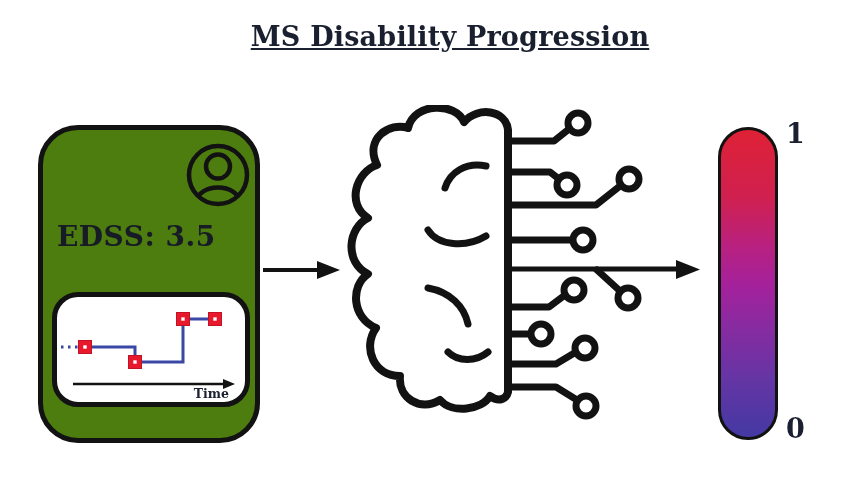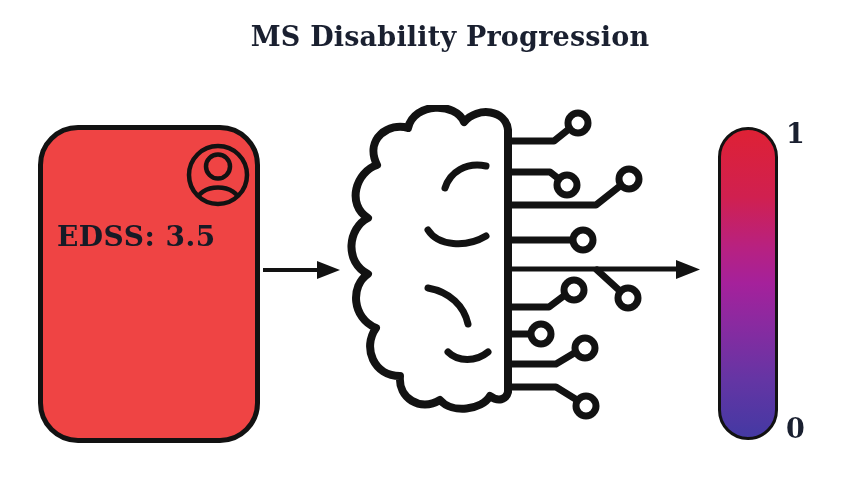--- a/index.html
+++ b/index.html
@@ -3,26 +3,26 @@
 <meta charset="utf-8">
 <style>
   html,body{margin:0;padding:0;background:#ffffff;}
   .canvas{
     position:relative;width:857px;height:482px;background:#ffffff;overflow:hidden;
     font-family:"DejaVu Serif","Liberation Serif",serif;color:#1a1f2b;
   }
   
   .title{
     position:absolute;left:150px;top:20px;width:600px;text-align:center;
-    font-weight:bold;font-size:27px;line-height:33px;color:#1a2030;letter-spacing:.2px;
+    font-weight:bold;font-size:27px;line-height:33px;color:#1a2030;letter-spacing:.2px;text-decoration:underline;
   }
   
   .card{
     position:absolute;left:38px;top:125px;width:222px;height:318px;box-sizing:border-box;
-    border:5px solid #121212;border-radius:40px;background:#ef4444;
+    border:5px solid #121212;border-radius:40px;background:#4d7c0f;
   }
   .avatar{position:absolute;left:140px;top:10px;width:70px;height:70px;}
   .edss{
     position:absolute;left:14px;top:90px;font-weight:bold;font-size:28px;color:#161b26;
     letter-spacing:.5px;white-space:nowrap;
   }
   .chartbox{
     position:absolute;left:9px;top:162px;width:198px;height:115px;box-sizing:border-box;
     border:5px solid #121212;border-radius:26px;background:#ffffff;
   }
@@ -59,20 +59,41 @@
             <circle cx="35" cy="35" r="28"></circle>
           </clipPath>
         </defs>
       <circle cx="35" cy="35" r="29" fill="none" stroke="#121212" stroke-width="4.5"></circle>
       <circle cx="35" cy="26.5" r="12" fill="none" stroke="#121212" stroke-width="4.5"></circle>
       <path d="M 12 64 C 15 42 55 42 58 64" fill="none" stroke="#121212" stroke-width="4.5" clip-path="url(#avclip)"></path>
     </svg>
 
     <div class="edss">EDSS: 3.5</div>
 
+    <div class="chartbox">
+      <svg viewBox="0 0 188 105" width="188" height="105">
+        <path id="tl-dotted" fill="none" stroke-width="3" stroke-dasharray="2.5 4.5" d="M 4 50 H 28" stroke="#3a47a5"></path>
+        <path id="tl-step" fill="none" stroke-width="3" d="M 28 50 H 78 V 65 H 126 V 22 H 158 V 22" stroke="#3a47a5"></path>
+        <g id="tl-markers">
+            <rect x="21.5" y="43.5" width="13" height="13" fill="#e8192c" stroke="#c11325"></rect>
+            <rect x="26.3" y="48.3" width="3.4" height="3.4" fill="#ffffff"></rect>
+            <rect x="71.5" y="58.5" width="13" height="13" fill="#e8192c" stroke="#c11325"></rect>
+            <rect x="76.3" y="63.3" width="3.4" height="3.4" fill="#ffffff"></rect>
+            <rect x="119.5" y="15.5" width="13" height="13" fill="#e8192c" stroke="#c11325"></rect>
+            <rect x="124.3" y="20.3" width="3.4" height="3.4" fill="#ffffff"></rect>
+            <rect x="151.5" y="15.5" width="13" height="13" fill="#e8192c" stroke="#c11325"></rect>
+            <rect x="156.3" y="20.3" width="3.4" height="3.4" fill="#ffffff"></rect>
+          </g>
+        <g>
+          <path d="M 16 87 H 170" stroke="#121212" stroke-width="2.5" fill="none"></path>
+          <polygon points="178,87 166,82 166,92" fill="#121212"></polygon>
+        </g>
+        <text x="172" y="101" text-anchor="end" font-size="12.5" font-weight="bold" fill="#1a2030">Time</text>
+      </svg>
+    </div>
   </div>
 
   <svg class="midart" viewBox="255 105 455 320">
 
     <g>
       <path d="M 263 270 H 320" stroke="#121212" stroke-width="4" fill="none"></path>
       <polygon points="340,270 317,261 317,279" fill="#121212"></polygon>
     </g>
 
     <g stroke="#121212" fill="none" stroke-linecap="round" stroke-linejoin="round">

